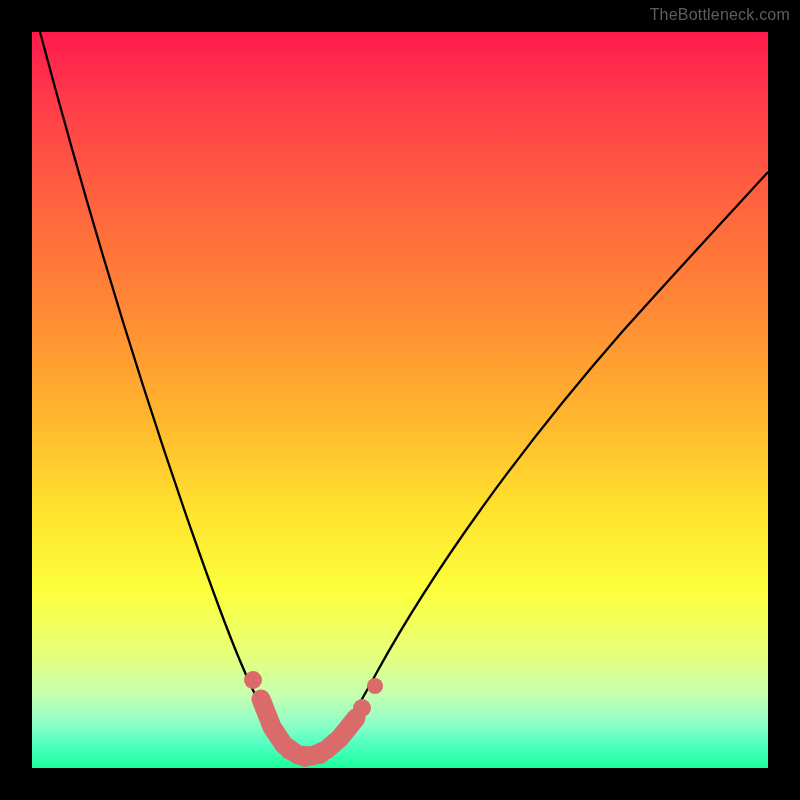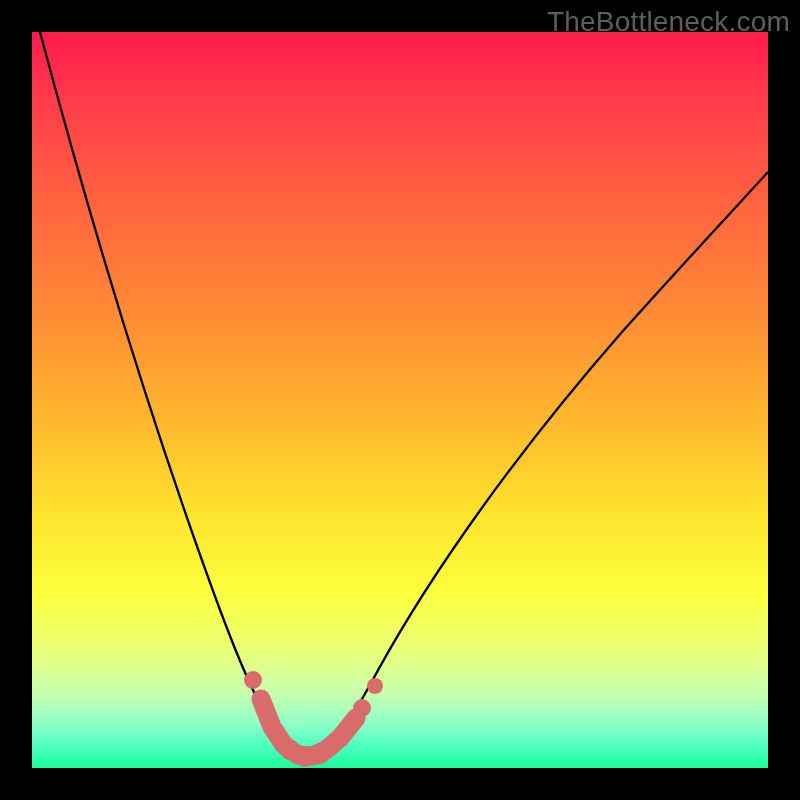--- a/index.html
+++ b/index.html
@@ -29,21 +29,21 @@
       #c6ffb0 90%,
       #8effc8 94%,
       #4dffc0 97%,
       #1aff9a 100%
     );
   }
   .watermark {
     position: absolute;
     top: 6px;
     right: 10px;
-    font-size: 28px;
+    font-size: 16px;
     font-weight: 500;
     color: #5e5e5e;
     letter-spacing: 0.2px;
   }
   svg.plot {
     position: absolute;
     left: 0;
     top: 0;
     width: 736px;
     height: 736px;

